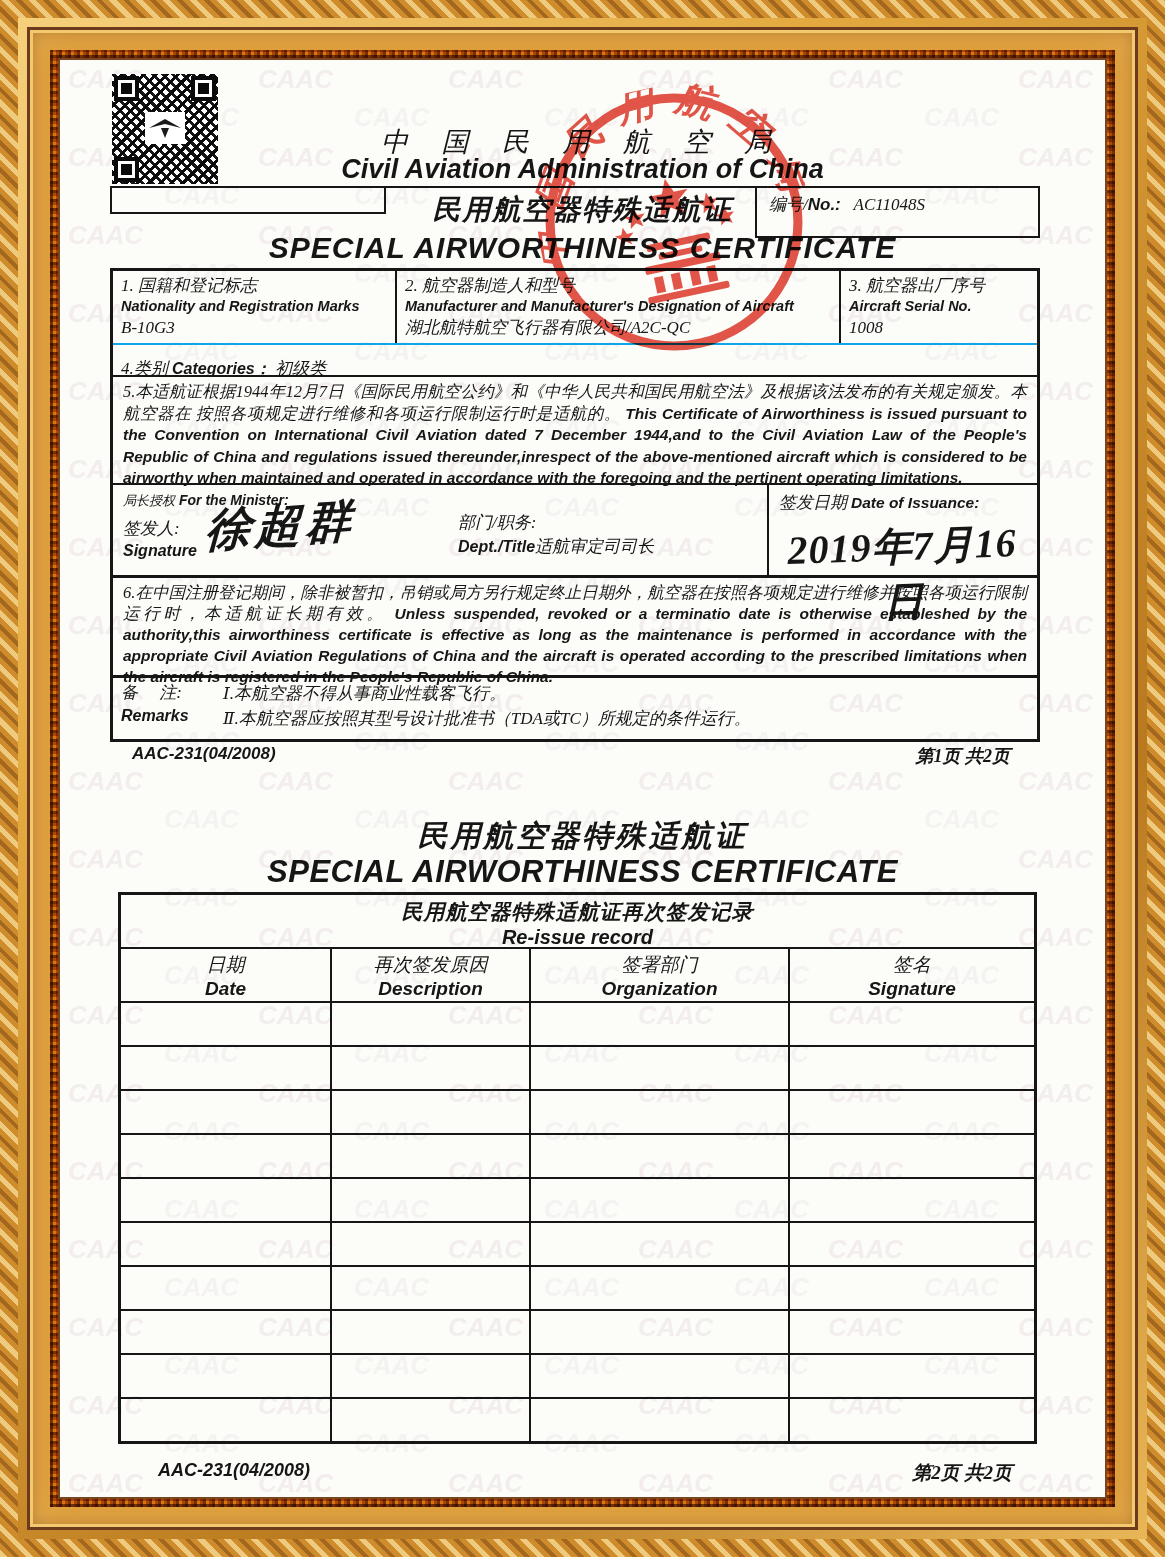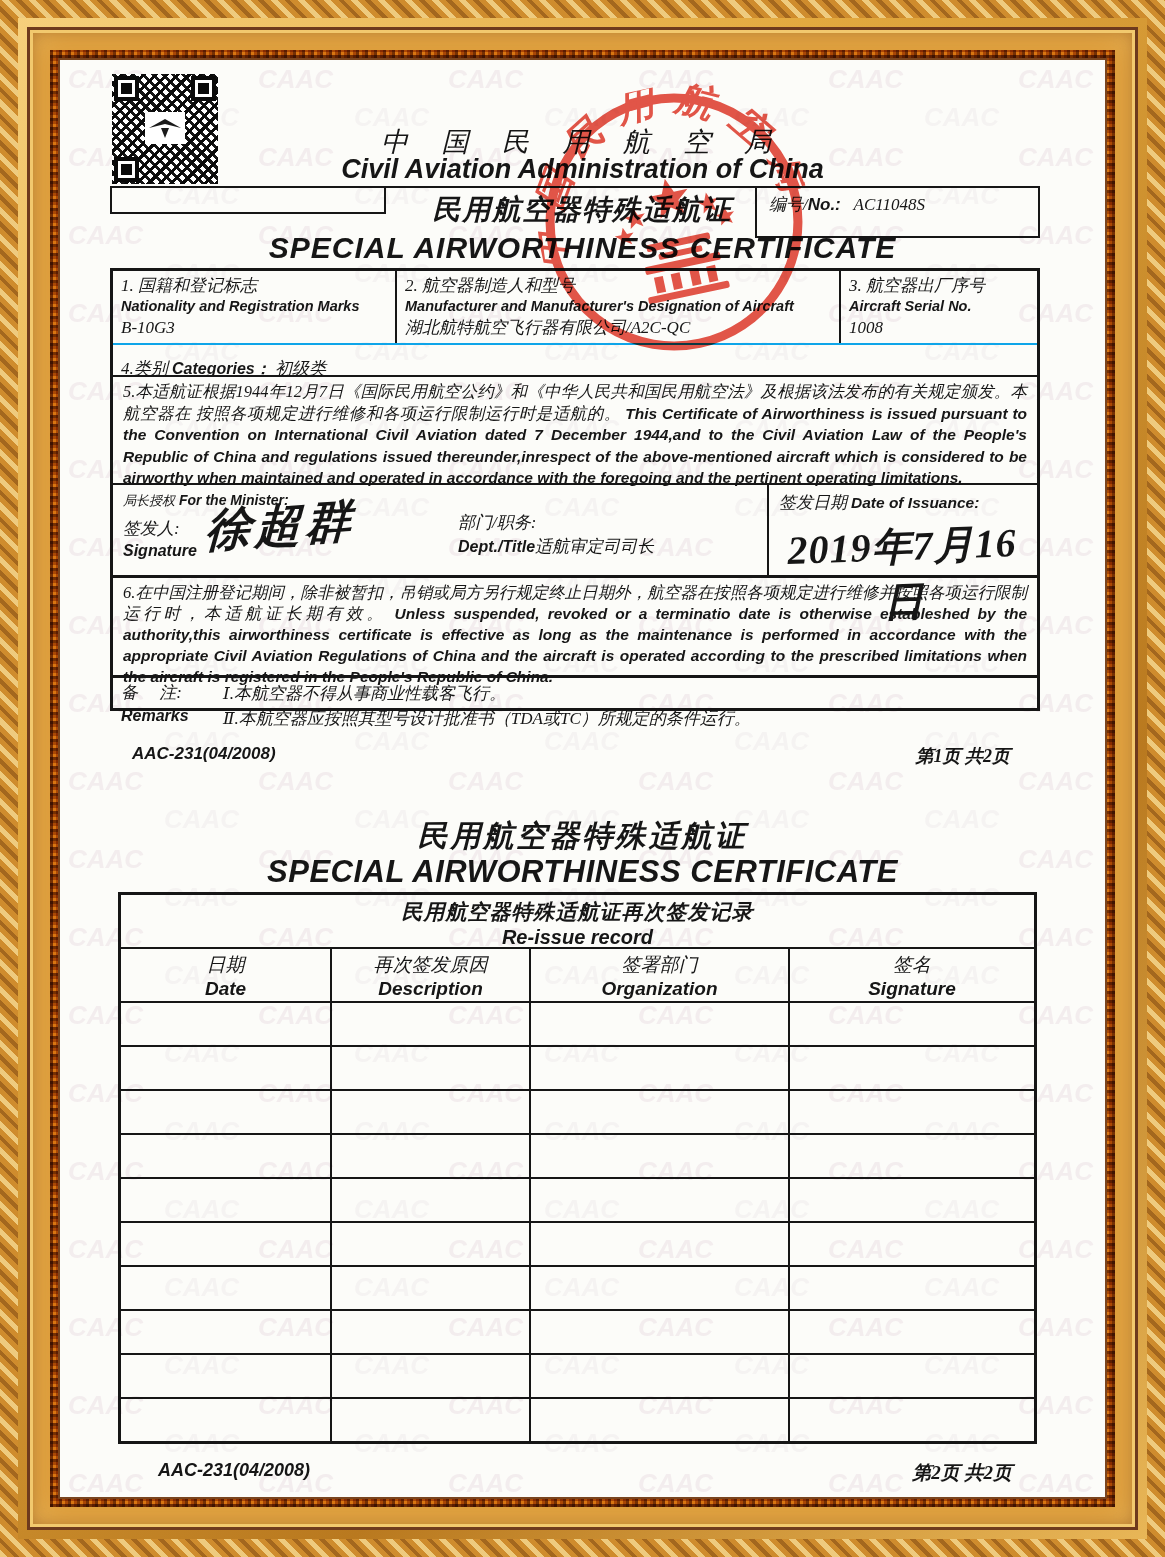--- a/index.html
+++ b/index.html
@@ -64,21 +64,21 @@
   .inline-cn{font-size:16.5px;}
   .inline-en{font-size:15.5px;font-weight:bold;}
   .row4{height:92px;border-top:2px solid #161616;display:flex;}
   .r4l{width:656px;border-right:2px solid #161616;position:relative;padding:6px 10px;}
   .r4r{flex:1;position:relative;padding:6px 10px;}
   .signer{position:absolute;left:10px;top:32px;}
   .script-sig{position:absolute;left:92px;top:10px;font-size:46px;font-weight:600;transform:rotate(-4deg) skewX(-6deg);letter-spacing:4px;}
   .dept{position:absolute;left:345px;top:26px;}
   .script-date{position:absolute;left:0;right:0;top:34px;text-align:center;font-size:40px;font-weight:600;transform:rotate(-2deg);letter-spacing:1px;}
   .row5{height:100px;border-top:3px solid #161616;padding:4px 10px 8px;font-size:16.5px;line-height:21px;text-align:justify;}
-  .rowR{height:33px;border-top:3px solid #161616;padding:3px 8px;display:flex;}
+  .rowR{height:64px;border-top:3px solid #161616;padding:3px 8px;display:flex;}
   .rm-label{width:102px;}
   .rm-items{flex:1;font-size:17px;line-height:25px;}
 
   .footer1{left:50px;top:684px;width:930px;display:flex;justify-content:space-between;padding:0 30px 0 22px;}
   .form-no{font-size:17px;font-weight:bold;text-align:right;}
   .page-no{font-size:18px;font-weight:600;}
 
   
   .p2-cn{top:756px;font-size:30px;font-weight:bold;letter-spacing:3px;}
   .p2-en{top:794px;font-size:31px;font-weight:bold;letter-spacing:0.5px;}

